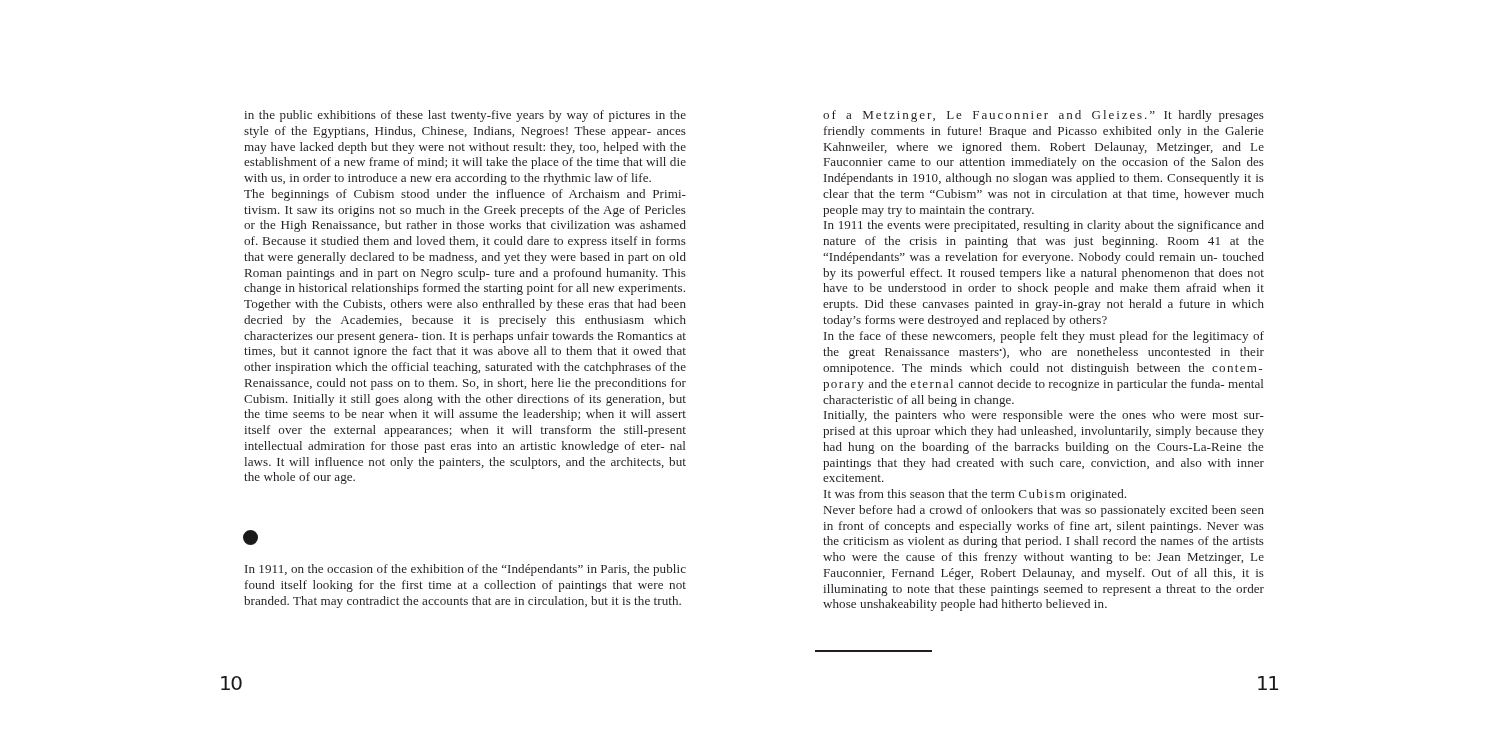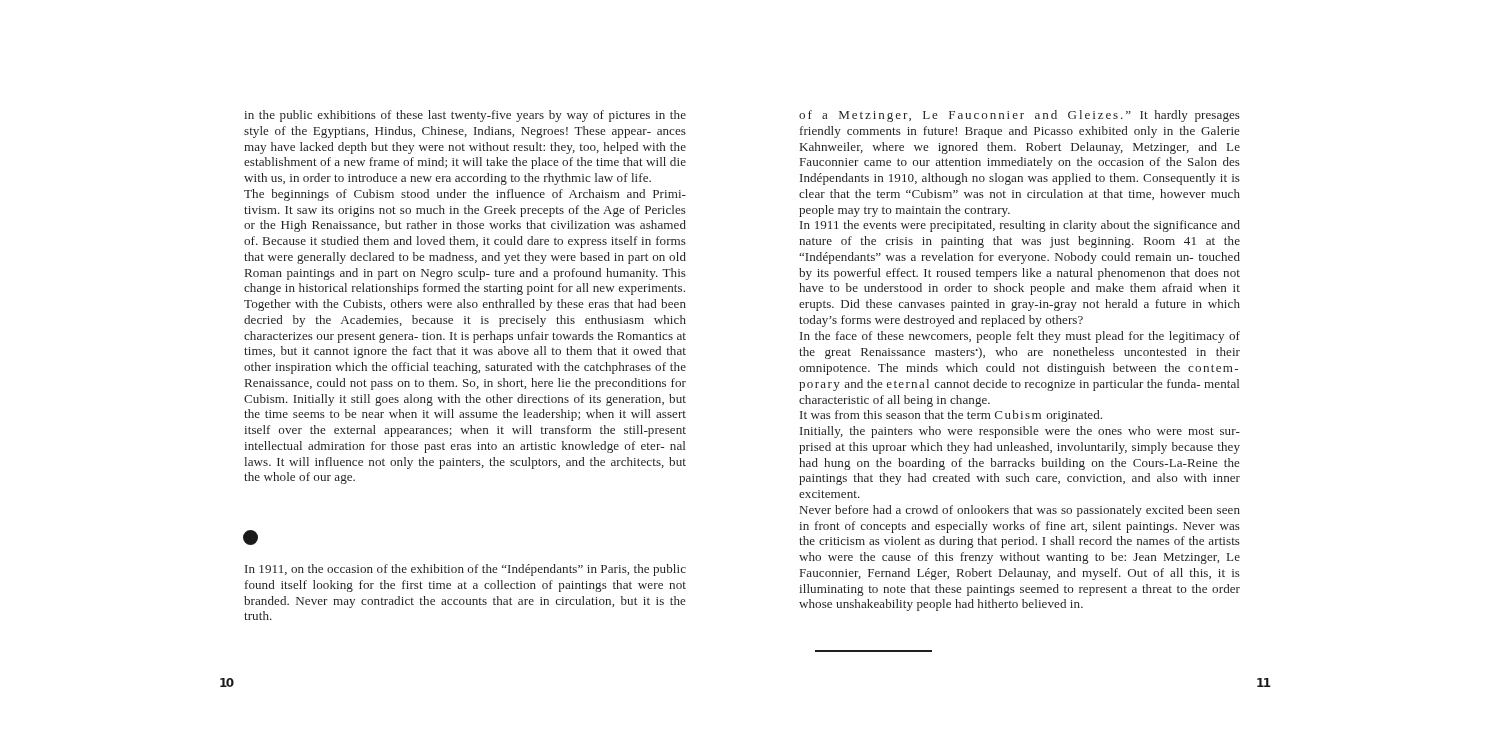--- a/index.html
+++ b/index.html
@@ -31,21 +31,21 @@
 
   .column {
     position: absolute;
     font-size: 13.1px;
     line-height: 15.75px;
     text-align: justify;
     hyphens: manual;
     letter-spacing: 0.05px;
   }
   .col-left { left: 244px; top: 91px; width: 442px; }
-  .col-right { left: 49px; top: 91px; width: 441px; }
+  .col-right { left: 73px; top: 91px; width: 441px; }
 
   .col-left-2 { left: 244px; top: 545px; width: 442px; }
 
   .column p {
     margin: 0;
     padding: 0;
   }
   .spaced {
     letter-spacing: 1.9px;
   }
@@ -58,22 +58,22 @@
     top: 514px;
     width: 15px;
     height: 15px;
     border-radius: 50%;
     background: #1a1a1a;
   }
   .page-number {
     position: absolute;
     top: 655px;
     font-family: "DejaVu Sans", "Liberation Sans", sans-serif;
-    font-weight: bold;
-    font-size: 12px;
+    font-weight: normal;
+    font-size: 20px;
     line-height: 24px;
     letter-spacing: -1.5px;
     color: #1a1a1a;
   }
   .page-number-left { left: 219px; }
   .page-number-right { left: 506px; }
 
   .footnote-rule {
     position: absolute;
     left: 65px;
@@ -107,33 +107,33 @@
 
   <div class="page page-left">
     <div class="column col-left">
       <p>in the public exhibitions of these last twenty‑five years by way of pictures in the style of the Egyptians, Hindus, Chinese, Indians, Negroes! These appear‑ ances may have lacked depth but they were not without result: they, too, helped with the establishment of a new frame of mind; it will take the place of the time that will die with us, in order to introduce a new era according to the rhythmic law of life.</p>
       <p>The beginnings of Cubism stood under the influence of Archaism and Primi‑ tivism. It saw its origins not so much in the Greek precepts of the Age of Pericles or the High Renaissance, but rather in those works that civilization was ashamed of. Because it studied them and loved them, it could dare to express itself in forms that were generally declared to be madness, and yet they were based in part on old Roman paintings and in part on Negro sculp‑ ture and a profound humanity. This change in historical relationships formed the starting point for all new experiments. Together with the Cubists, others were also enthralled by these eras that had been decried by the Academies, because it is precisely this enthusiasm which characterizes our present genera‑ tion. It is perhaps unfair towards the Romantics at times, but it cannot ignore the fact that it was above all to them that it owed that other inspiration which the official teaching, saturated with the catchphrases of the Renaissance, could not pass on to them. So, in short, here lie the preconditions for Cubism. Initially it still goes along with the other directions of its generation, but the time seems to be near when it will assume the leadership; when it will assert itself over the external appearances; when it will transform the still‑present intellectual admiration for those past eras into an artistic knowledge of eter‑ nal laws. It will influence not only the painters, the sculptors, and the architects, but the whole of our age.</p>
     </div>
 
     <div class="bullet"></div>
 
     <div class="column col-left-2">
-      <p>In 1911, on the occasion of the exhibition of the “Indépendants” in Paris, the public found itself looking for the first time at a collection of paintings that were not branded. Never may contradict the accounts that are in circulation, but it is the truth.</p>
+      <p>In 1911, on the occasion of the exhibition of the “Indépendants” in Paris, the public found itself looking for the first time at a collection of paintings that were not branded. That may contradict the accounts that are in circulation, but it is the truth.</p>
     </div>
 
     <div class="page-number page-number-left">10</div>
   </div>
 
   <div class="page page-right">
     <div class="column col-right">
       <p><span class="spaced">of a Metzinger, Le Fauconnier and Gleizes.”</span><span> It hardly presages friendly comments in future! Braque and Picasso exhibited only in the Galerie Kahnweiler, where we ignored them. Robert Delaunay, Metzinger, and Le Fauconnier came to our attention immediately on the occasion of the Salon des Indépendants in 1910, although no slogan was applied to them. Consequently it is clear that the term “Cubism” was not in circulation at that time, however much people may try to maintain the contrary.</span></p>
       <p>In 1911 the events were precipitated, resulting in clarity about the significance and nature of the crisis in painting that was just beginning. Room 41 at the “Indépendants” was a revelation for everyone. Nobody could remain un‑ touched by its powerful effect. It roused tempers like a natural phenomenon that does not have to be understood in order to shock people and make them afraid when it erupts. Did these canvases painted in gray‑in‑gray not herald a future in which today’s forms were destroyed and replaced by others?</p>
       <p><span>In the face of these newcomers, people felt they must plead for the legitimacy of the great Renaissance masters</span><span class="sup-mark">•</span><span>), who are nonetheless uncontested in their omnipotence. The minds which could not distinguish between the </span><span class="spaced-sm">contem‑ porary</span><span> and the </span><span class="spaced-sm">eternal</span><span> cannot decide to recognize in particular the funda‑ mental characteristic of all being in change.</span></p>
+      <p>Initially, the painters who were responsible were the ones who were most sur‑ prised at this uproar which they had unleashed, involuntarily, simply because they had hung on the boarding of the barracks building on the Cours‑La‑Reine the paintings that they had created with such care, conviction, and also with inner excitement.</p>
       <p><span>It was from this season that the term </span><span class="spaced-sm">Cubism</span><span> originated.</span></p>
-      <p>Initially, the painters who were responsible were the ones who were most sur‑ prised at this uproar which they had unleashed, involuntarily, simply because they had hung on the boarding of the barracks building on the Cours‑La‑Reine the paintings that they had created with such care, conviction, and also with inner excitement.</p>
       <p>Never before had a crowd of onlookers that was so passionately excited been seen in front of concepts and especially works of fine art, silent paintings. Never was the criticism as violent as during that period. I shall record the names of the artists who were the cause of this frenzy without wanting to be: Jean Metzinger, Le Fauconnier, Fernand Léger, Robert Delaunay, and myself. Out of all this, it is illuminating to note that these paintings seemed to represent a threat to the order whose unshakeability people had hitherto believed in.</p>
     </div>
 
     <div class="footnote-rule"></div>
 
     <div class="page-number page-number-right">11</div>
   </div>
 
 </div>
 

